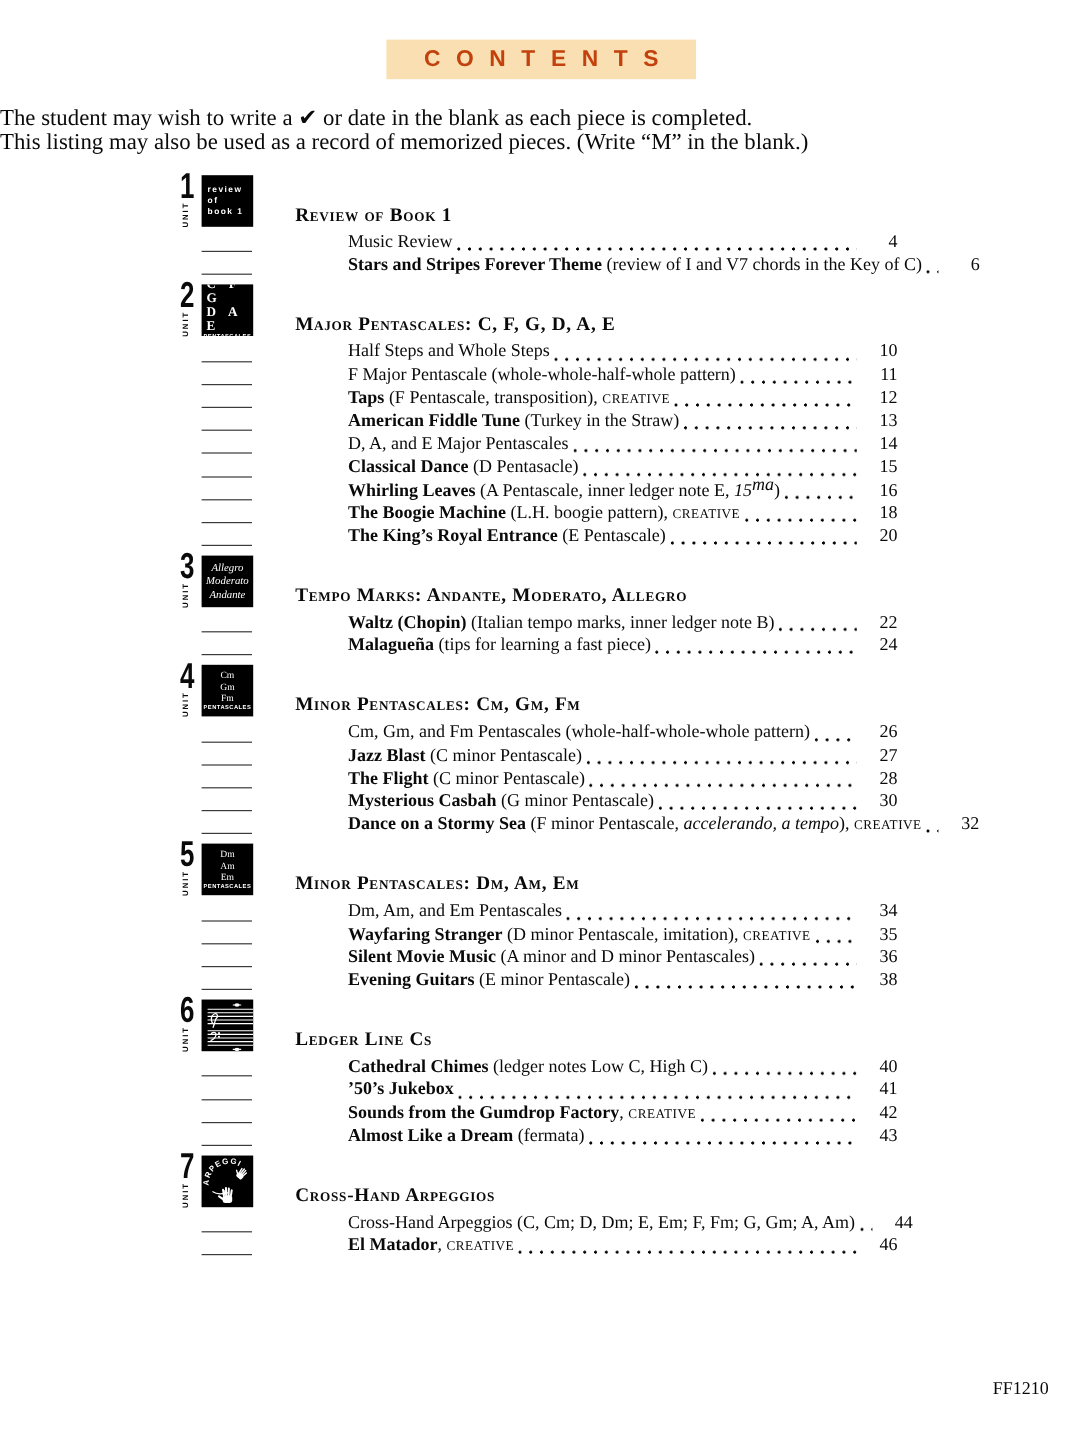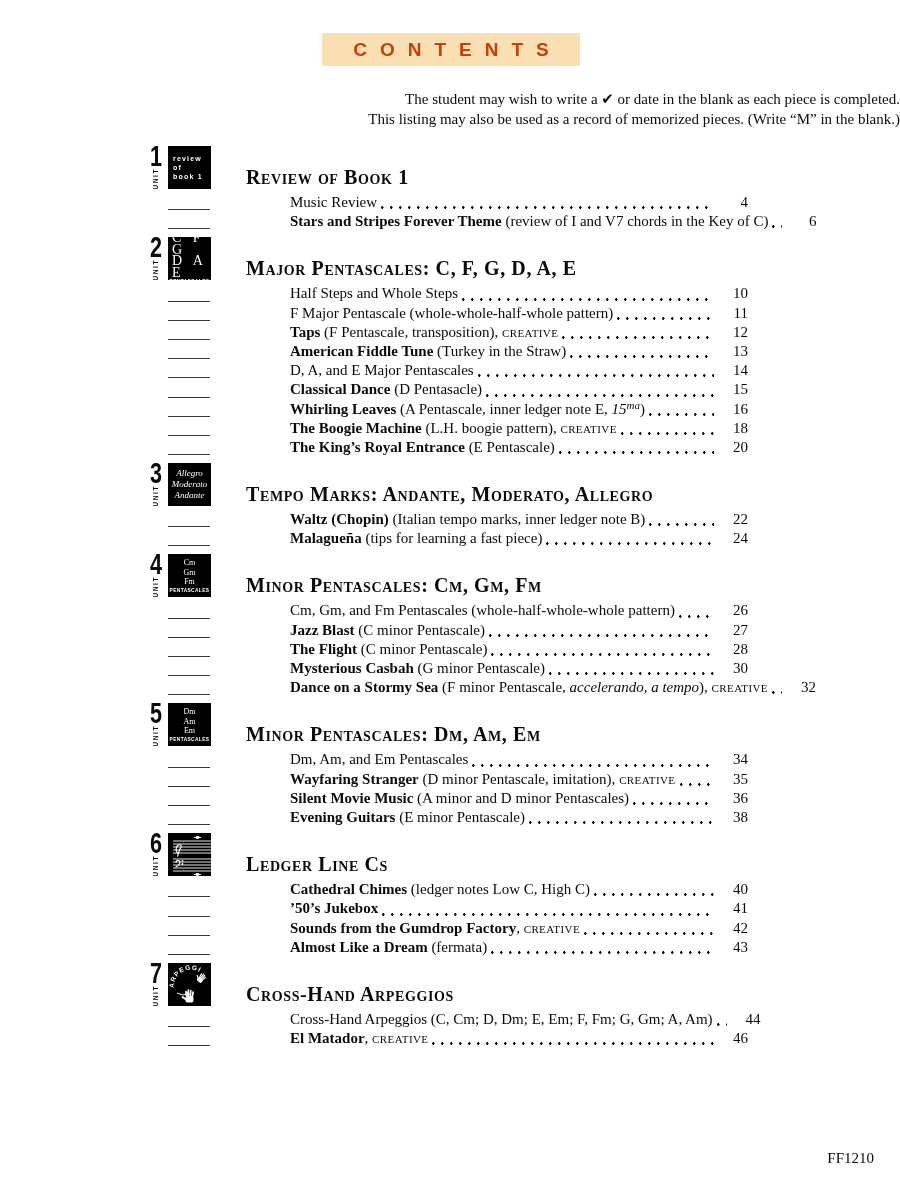--- a/index.html
+++ b/index.html
@@ -11,22 +11,22 @@
   
   .contents-box {
     position:absolute; left:322px; top:33px; width:258px; height:33px;
     background:#f9dfb2; display:flex; align-items:center; justify-content:center;
   }
   .contents-box span {
     font-family:"Liberation Sans", sans-serif; font-weight:bold; font-size:19px;
     letter-spacing:13px; padding-left:13px; color:#c2410c;
   }
 
-  .intro { position:absolute; top:89px; left:0; right:0; text-align:right;
-           font-size:15px; line-height:20px; }
+  .intro { position:absolute; top:89px; left:0; right:0; text-align:left;
+           font-size:19px; line-height:20px; }
 
   
   .toc { position:absolute; left:150px; top:146px; width:598px; }
   .unit { margin-bottom:5px; }
 
   .unit-head { display:flex; align-items:flex-end; margin-bottom:4px; }
   .head-gutter { position:relative; width:96px; height:44px; flex:none; }
   .unit-num {
     position:absolute; left:0; top:-7px;
     font-family:"Liberation Sans", sans-serif; font-weight:bold; font-size:30px;
@@ -39,42 +39,42 @@
     letter-spacing:1.6px;
   }
   .unit-icon {
     position:absolute; left:18px; top:0; width:43px; height:43px; background:#000;
     color:#fff; display:flex; flex-direction:column; align-items:center;
     justify-content:center; overflow:hidden;
   }
   .unit-icon svg { display:block; }
   .ic-lower  { font-family:"Liberation Sans", sans-serif; font-weight:bold; font-size:7px;
                letter-spacing:1.2px; line-height:9px; align-self:flex-start; padding-left:5px; }
-  .ic-letters{ font-size:14px; letter-spacing:4px; line-height:11.5px; padding-left:4px; }
+  .ic-letters{ font-size:11px; letter-spacing:4px; line-height:11.5px; padding-left:4px;font-weight:bold; }
   .ic-pent   { font-family:"Liberation Sans", sans-serif; font-weight:bold; font-size:4.8px;
                letter-spacing:.4px; line-height:7px; }
   .ic-script { font-style:italic; font-size:9px; line-height:11px; }
   .ic-chord  { font-size:8px; line-height:9.5px; }
 
   .unit-title {
-    margin:0 0 1px 0; flex:1; font-size:20px; font-weight:bold;
+    margin:0 0 1px 0; flex:1; font-size:16px; font-weight:bold;
     font-variant:small-caps; letter-spacing:.6px;
   }
 
   .row { display:flex; align-items:baseline; height:19.2px; font-size:15px; }
   .row-gutter { width:96px; flex:none; position:relative; align-self:stretch; }
   .blank {
     position:absolute; left:18px; bottom:3px; width:42px; height:0;
     border-bottom:1.5px solid #3a3a3a;
   }
   .piece { white-space:nowrap; flex-shrink:0;margin-left:44px; }
   .seg-b { font-weight:bold; }
   .seg-i { font-style:italic; }
   .seg-sc { font-variant:small-caps; letter-spacing:.4px; }
-  .seg-supi { font-style:italic; font-size:11px; position:relative; top:-4.5px; }
+  .seg-supi { font-style:italic; font-size:15px; position:relative; top:-4.5px; }
   .leader {
     flex:1; min-width:10px; align-self:flex-end; height:5px; margin:0 4px 4px 4px;
     background-image:radial-gradient(circle at 1.3px 1.5px, #000 1.05px, transparent 1.45px);
     background-size:9px 3px; background-repeat:repeat-x; background-position:left bottom;
   }
   .pg { flex:none; width:30px; text-align:right; font-size:15px; }
 
   .catalog { position:absolute; top:1150px; right:26px; font-size:15px; }
 </style>
 </head>

